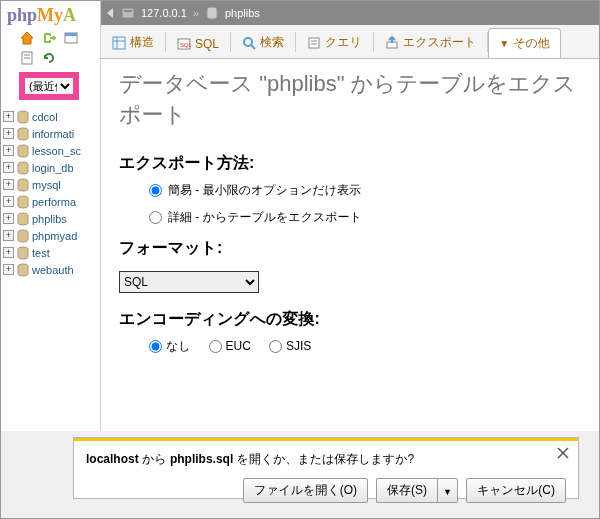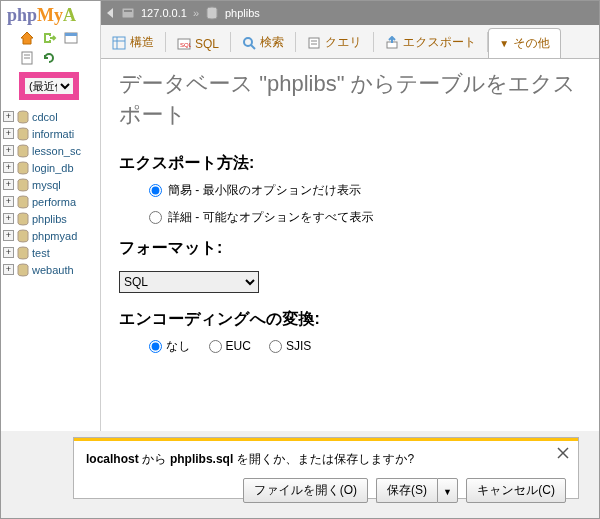--- a/index.html
+++ b/index.html
@@ -245,21 +245,21 @@
         <h1 class="page-title">データベース "phplibs" からテーブルをエクスポート</h1>
 
         <div class="section-label">エクスポート方法:</div>
         <div class="radio-group">
           <div class="radio-row">
             <input type="radio" name="method" checked="" style="">
             <label>簡易 - 最小限のオプションだけ表示</label>
           </div>
           <div class="radio-row">
             <input type="radio" name="method" style="">
-            <label>詳細 - 可能なオプションをすべて表示</label>
+            <label>詳細 - からテーブルをエクスポート</label>
           </div>
         </div>
 
         <div class="section-label">フォーマット:</div>
         <select class="format-select">
           <option>SQL</option>
         </select>
 
         <div class="section-label">エンコーディングへの変換:</div>
         <div class="enc-group">

